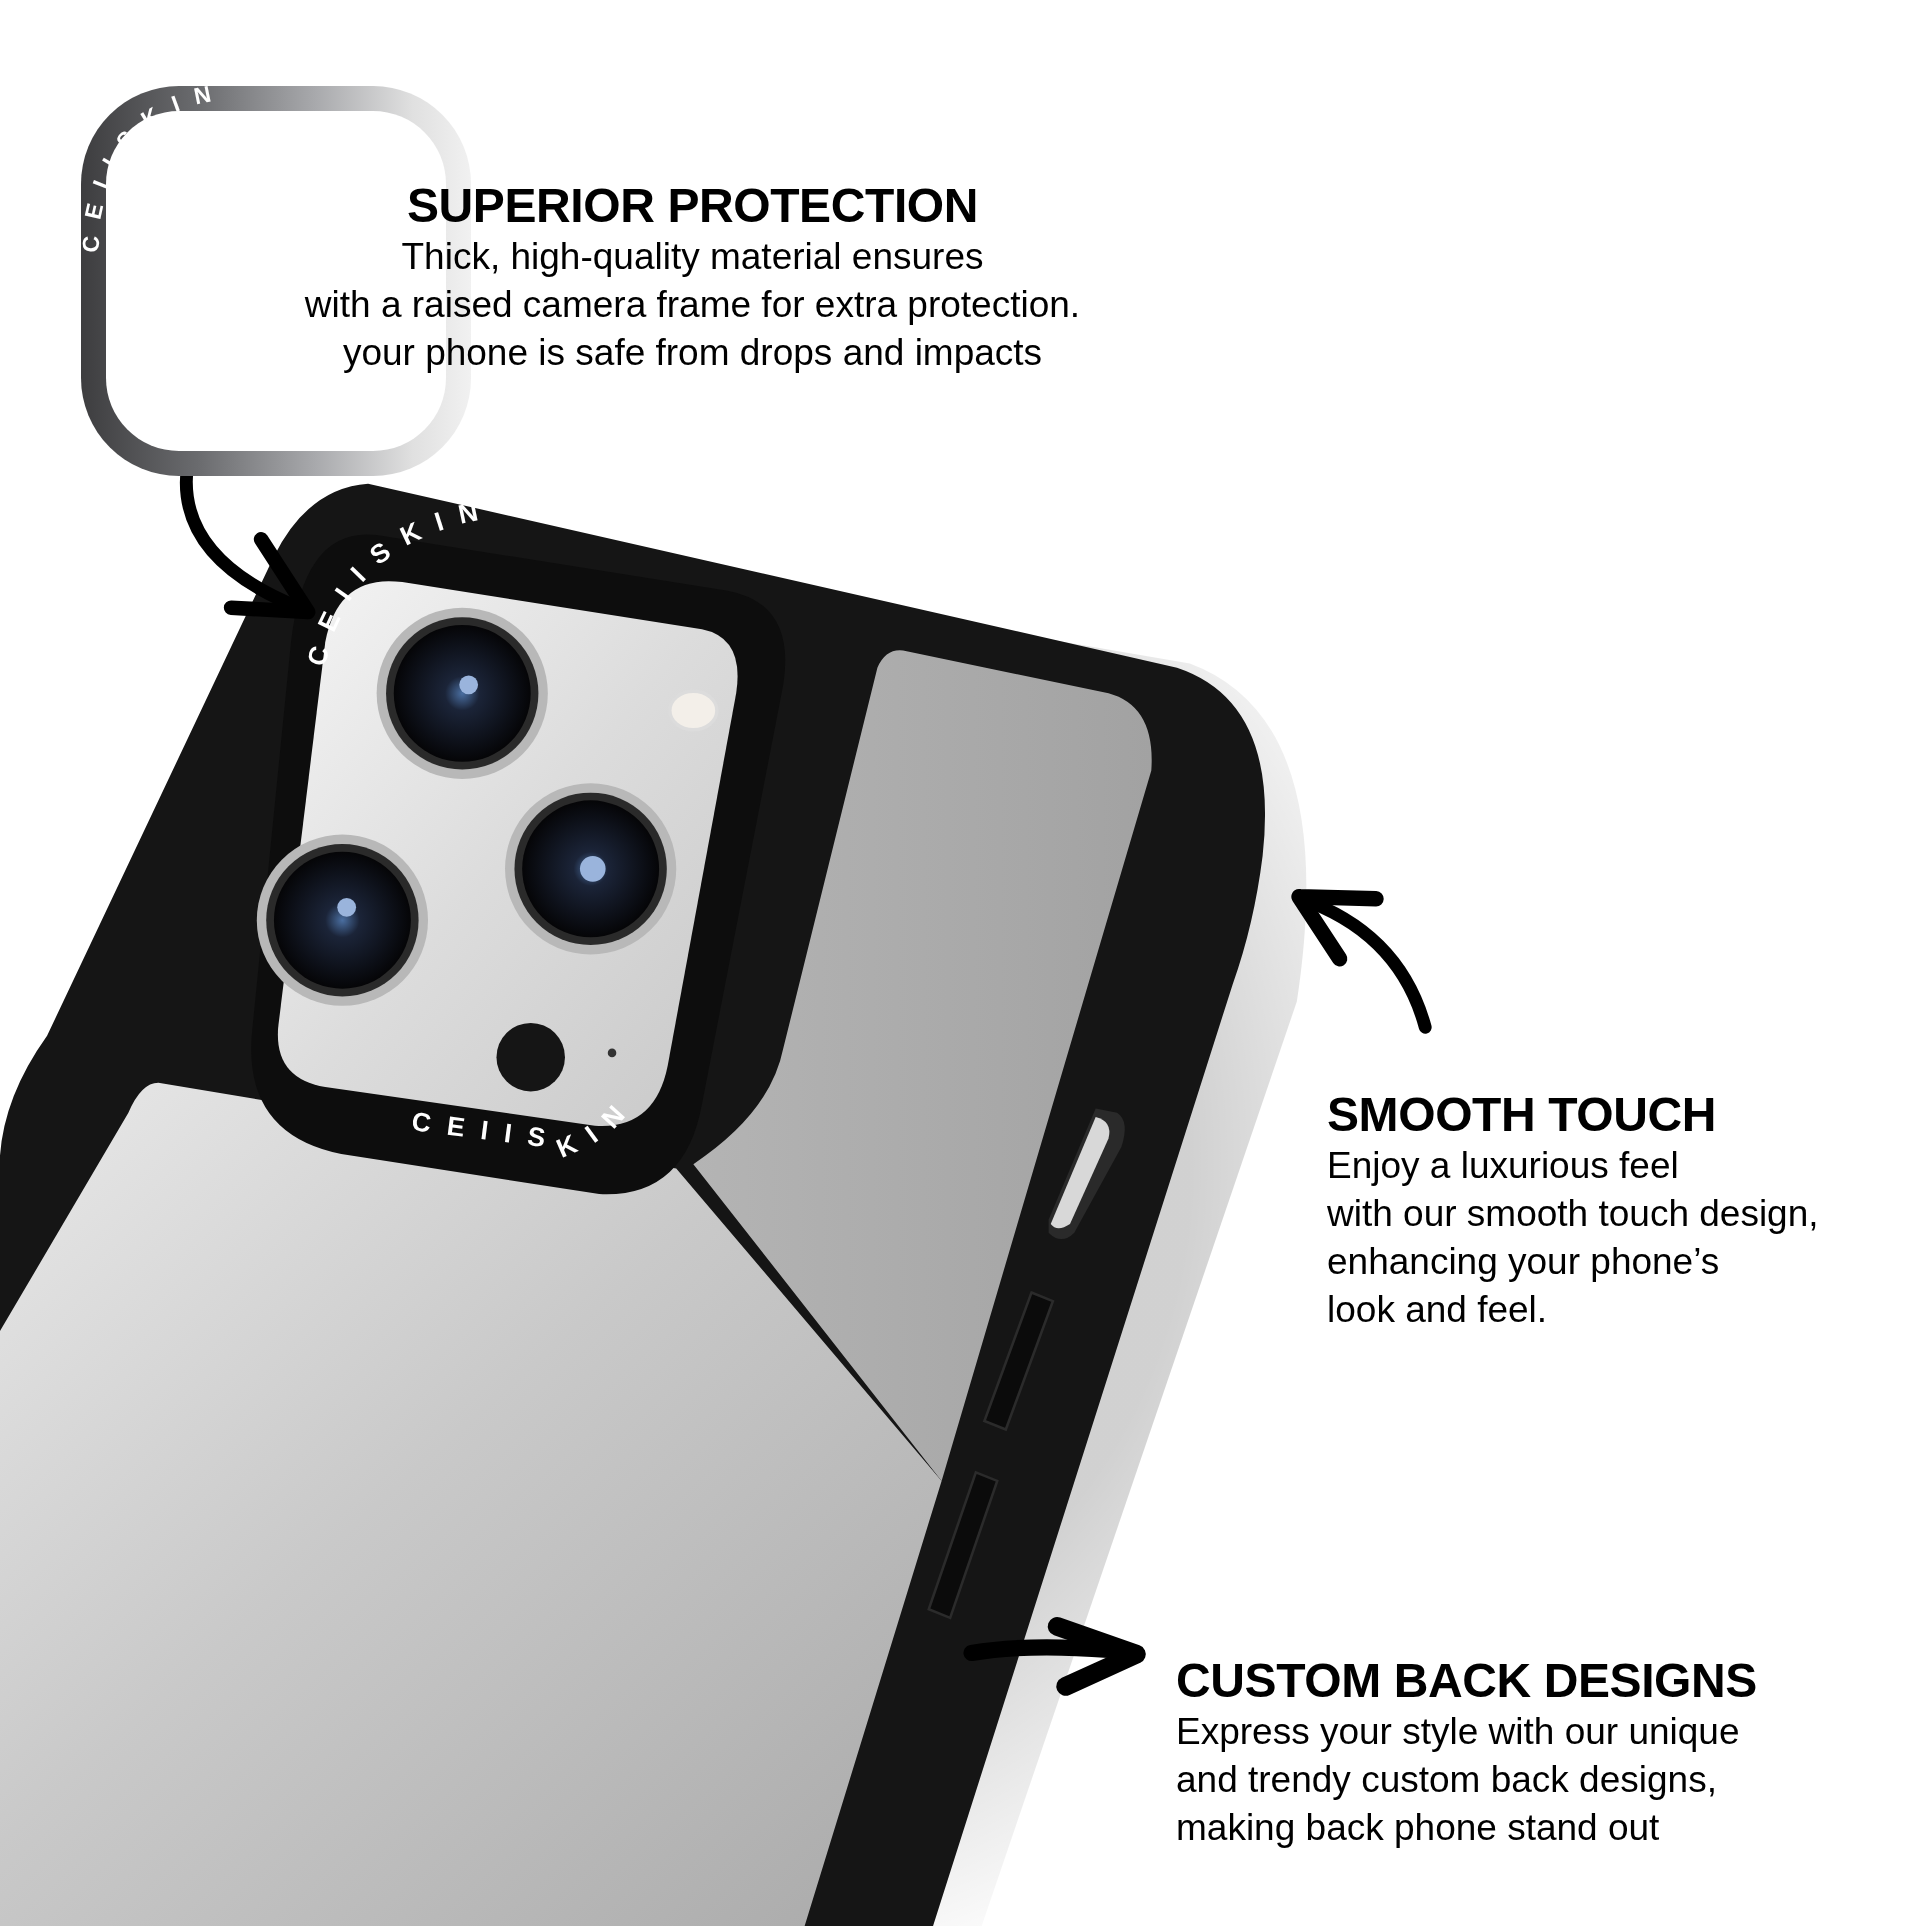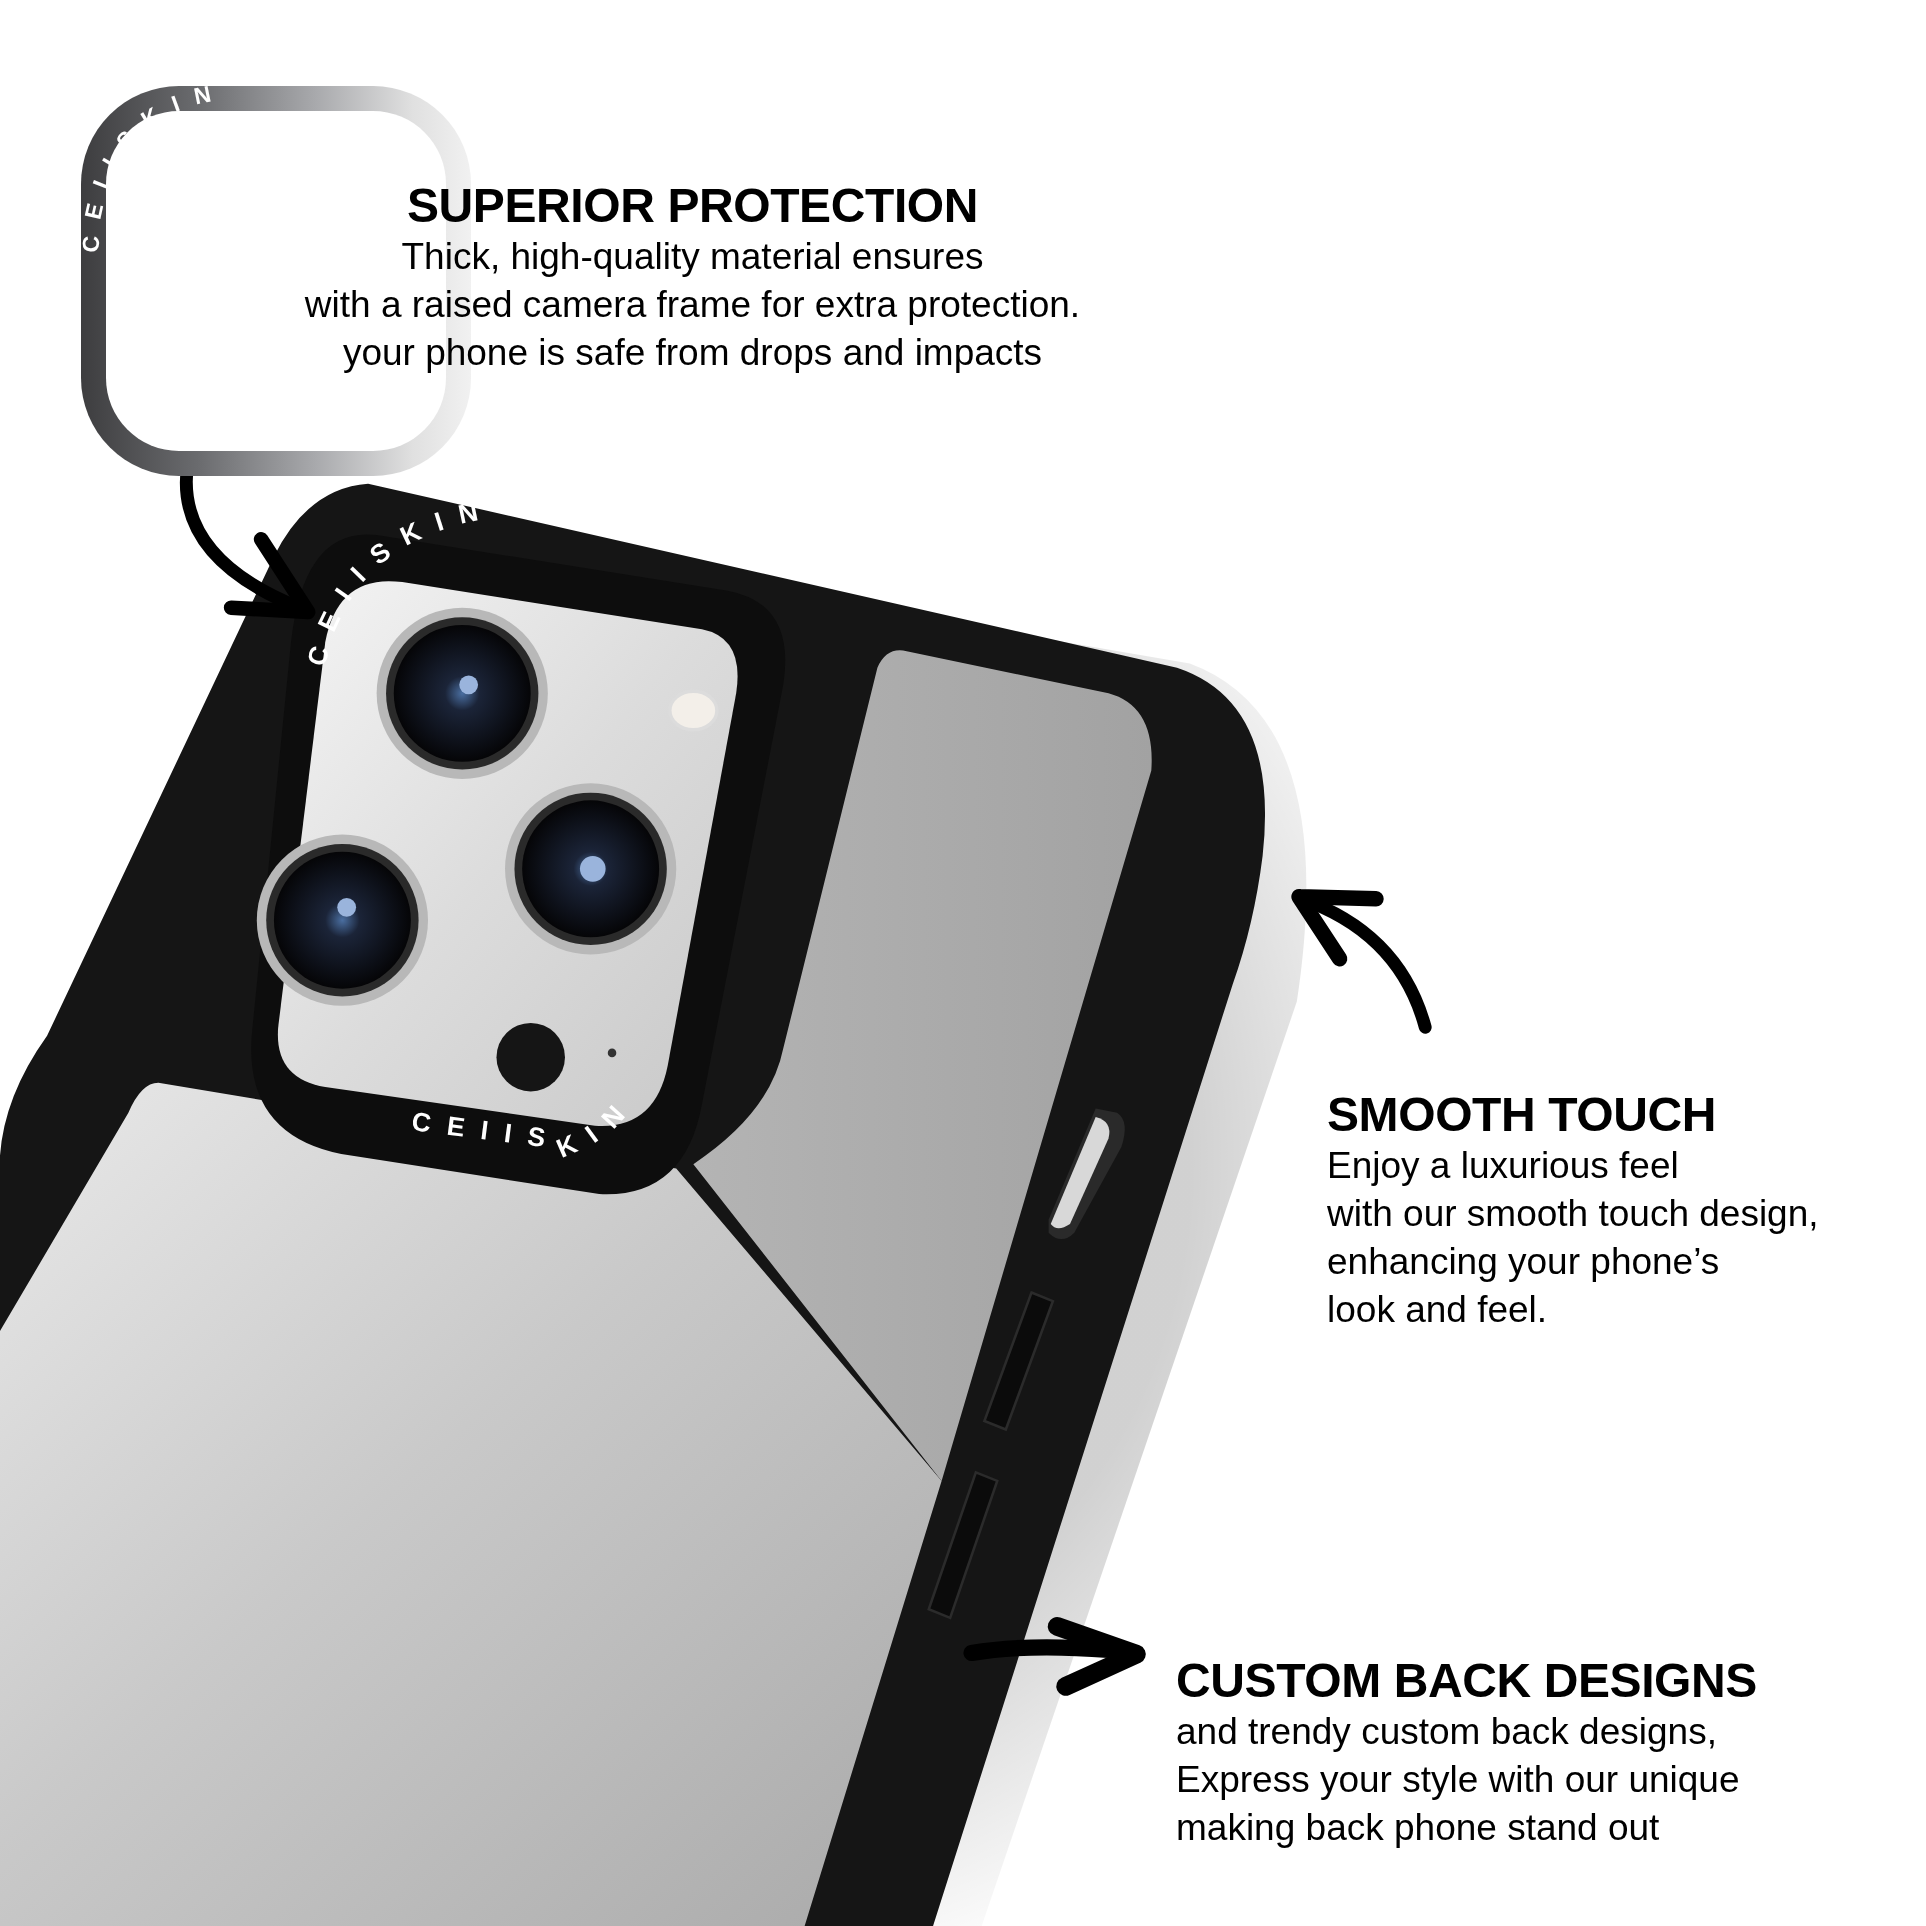--- a/index.html
+++ b/index.html
@@ -181,17 +181,17 @@
 <div class="abs feature feat-2">
   <h2>SMOOTH TOUCH</h2>
   <p>Enjoy a luxurious feel</p>
   <p>with our smooth touch design,</p>
   <p>enhancing your phone’s</p>
   <p>look and feel.</p>
 </div>
 
 <div class="abs feature feat-3">
   <h2>CUSTOM BACK DESIGNS</h2>
+  <p>Express your style with our unique</p>
   <p>and trendy custom back designs,</p>
-  <p>Express your style with our unique</p>
   <p>making back phone stand out</p>
 </div>
 
 
 </body></html>

